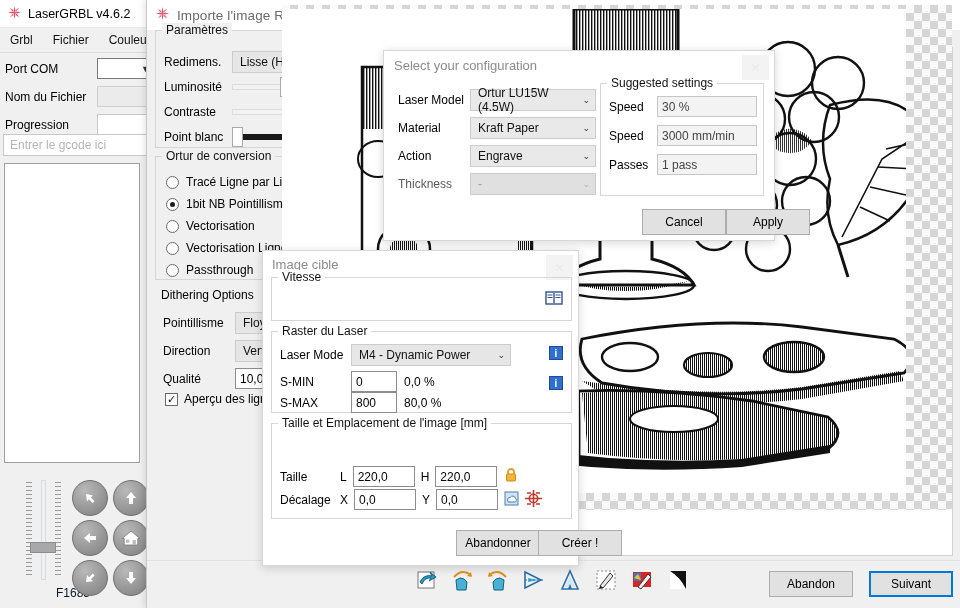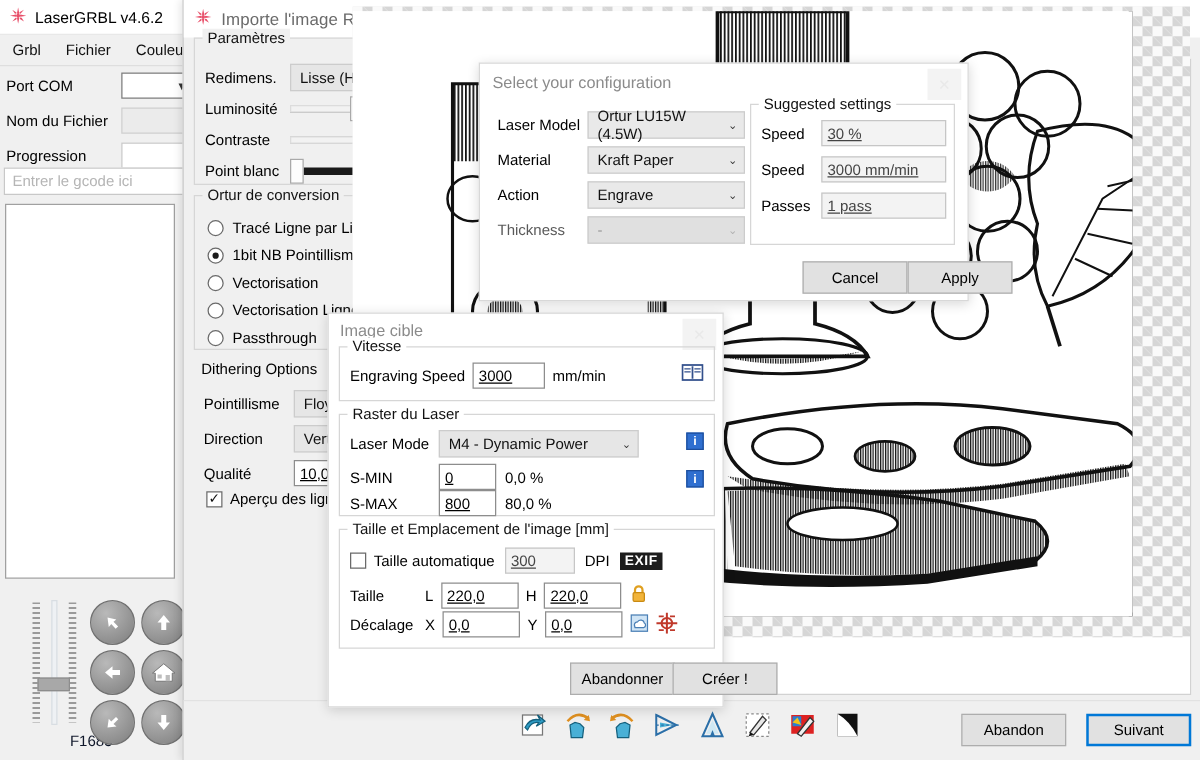--- a/index.html
+++ b/index.html
@@ -108,21 +108,21 @@
      background: #fff; margin-right: 7px; position: relative; }
   .radio .dot.on::after { content:""; position: absolute; left: 3px; top: 3px;
      width: 5px; height: 5px; border-radius: 50%; background: #1b1b1b; }
   .radio span { font-size: 12px; }
 
   .cbx { width: 13px; height: 13px; border: 1px solid #6a6a6a; background: #fff;
      display: inline-flex; align-items: center; justify-content: center; margin-right: 6px;}
   .cbx.on::after { content:"✓"; font-size: 11px; line-height: 1; color: #111; }
 
   .txtbox { height: 21px; background: #fff; border: 1px solid #8d8d8d;
-     font-size: 12px; padding: 2px 4px; display: flex; align-items: center; text-decoration: underline; }
+     font-size: 12px; padding: 2px 4px; display: flex; align-items: center; }
   .txtbox.gray { background: #f3f3f3; border-color:#c6c6c6; color:#444; }
 
   
   .tabstrip { position: absolute; left: 272px; top: 26px; width: 534px; height: 22px; }
   .tab { position: absolute; top: 0; height: 22px; padding: 3px 9px 0 9px;
      font-size: 12px; border: 1px solid #cfcfcf; border-bottom: none; background: #ececec; }
   .tab.active { background: #fff; border-color:#d2d2d2; }
   .tabpage { position: absolute; left: 272px; top: 47px; width: 534px; height: 509px;
      background: #fff; border: 1px solid #d2d2d2; }
 
@@ -549,27 +549,20 @@
       <div style="position:absolute;right:8px;top:10px" class="btn primary">Suivant</div>
     </div>
   </div>
 
   <div class="dlg-target">
     <div class="dtitle">Image cible</div>
     <div class="dlg-x">✕</div>
 
     <div class="gbox" style="left:8px;top:26px;width:301px;height:44px">
       <div class="gbox-legend" style="background:#fff">Vitesse</div>
-      <div style="position:absolute;left:8px;top:12px;display:flex;align-items:center;gap:6px">
-        <span style="font-size:12px">Engraving Speed</span>
-        <div class="txtbox" style="width:58px">
-          <span>3000</span>
-        </div>
-        <span class="unit">mm/min</span>
-      </div>
       <div style="position:absolute;right:8px;top:12px">
         <svg width="18" height="16" viewBox="0 0 18 16">
           <rect x="1" y="2" width="16" height="12" fill="none" stroke="#33508c" stroke-width="1.4"></rect>
           <path d="M9 3 L9 13" stroke="#33508c" stroke-width="1.4"></path>
           <path d="M2.5 5 L7.5 5 M2.5 7.5 L7.5 7.5 M10.5 5 L15.5 5 M10.5 7.5 L15.5 7.5" stroke="#33508c" stroke-width="1"></path>
         </svg>
       </div>
     </div>
 
     <div class="gbox" style="left:8px;top:80px;width:301px;height:82px">
@@ -599,31 +592,20 @@
         <span class="pct">80,0 %</span>
       </div>
 
       <div class="info-i" style="position:absolute;right:8px;top:14px">i</div>
       <div class="info-i" style="position:absolute;right:8px;top:44px">i</div>
     </div>
 
     <div class="gbox" style="left:8px;top:172px;width:301px;height:96px">
       <div class="gbox-legend" style="background:#fff">Taille et Emplacement de l'image [mm]</div>
 
-      <div style="position:absolute;left:8px;top:14px;display:flex;align-items:center;gap:8px">
-        <span style="display:flex;align-items:center">
-          <span class="cbx"></span>
-          <span style="font-size:12px">Taille automatique</span>
-        </span>
-        <div class="txtbox gray" style="width:56px">
-          <span>300</span>
-        </div>
-        <span style="font-size:12px">DPI</span>
-        <span class="exif-badge">EXIF</span>
-      </div>
 
       <div style="position:absolute;left:8px;top:42px;display:flex;align-items:center;gap:6px">
         <span style="font-size:12px;width:54px">Taille</span>
         <span style="font-size:12px">L</span>
         <div class="txtbox" style="width:62px">
           <span>220,0</span>
         </div>
         <span style="font-size:12px">H</span>
         <div class="txtbox" style="width:62px">
           <span>220,0</span>

